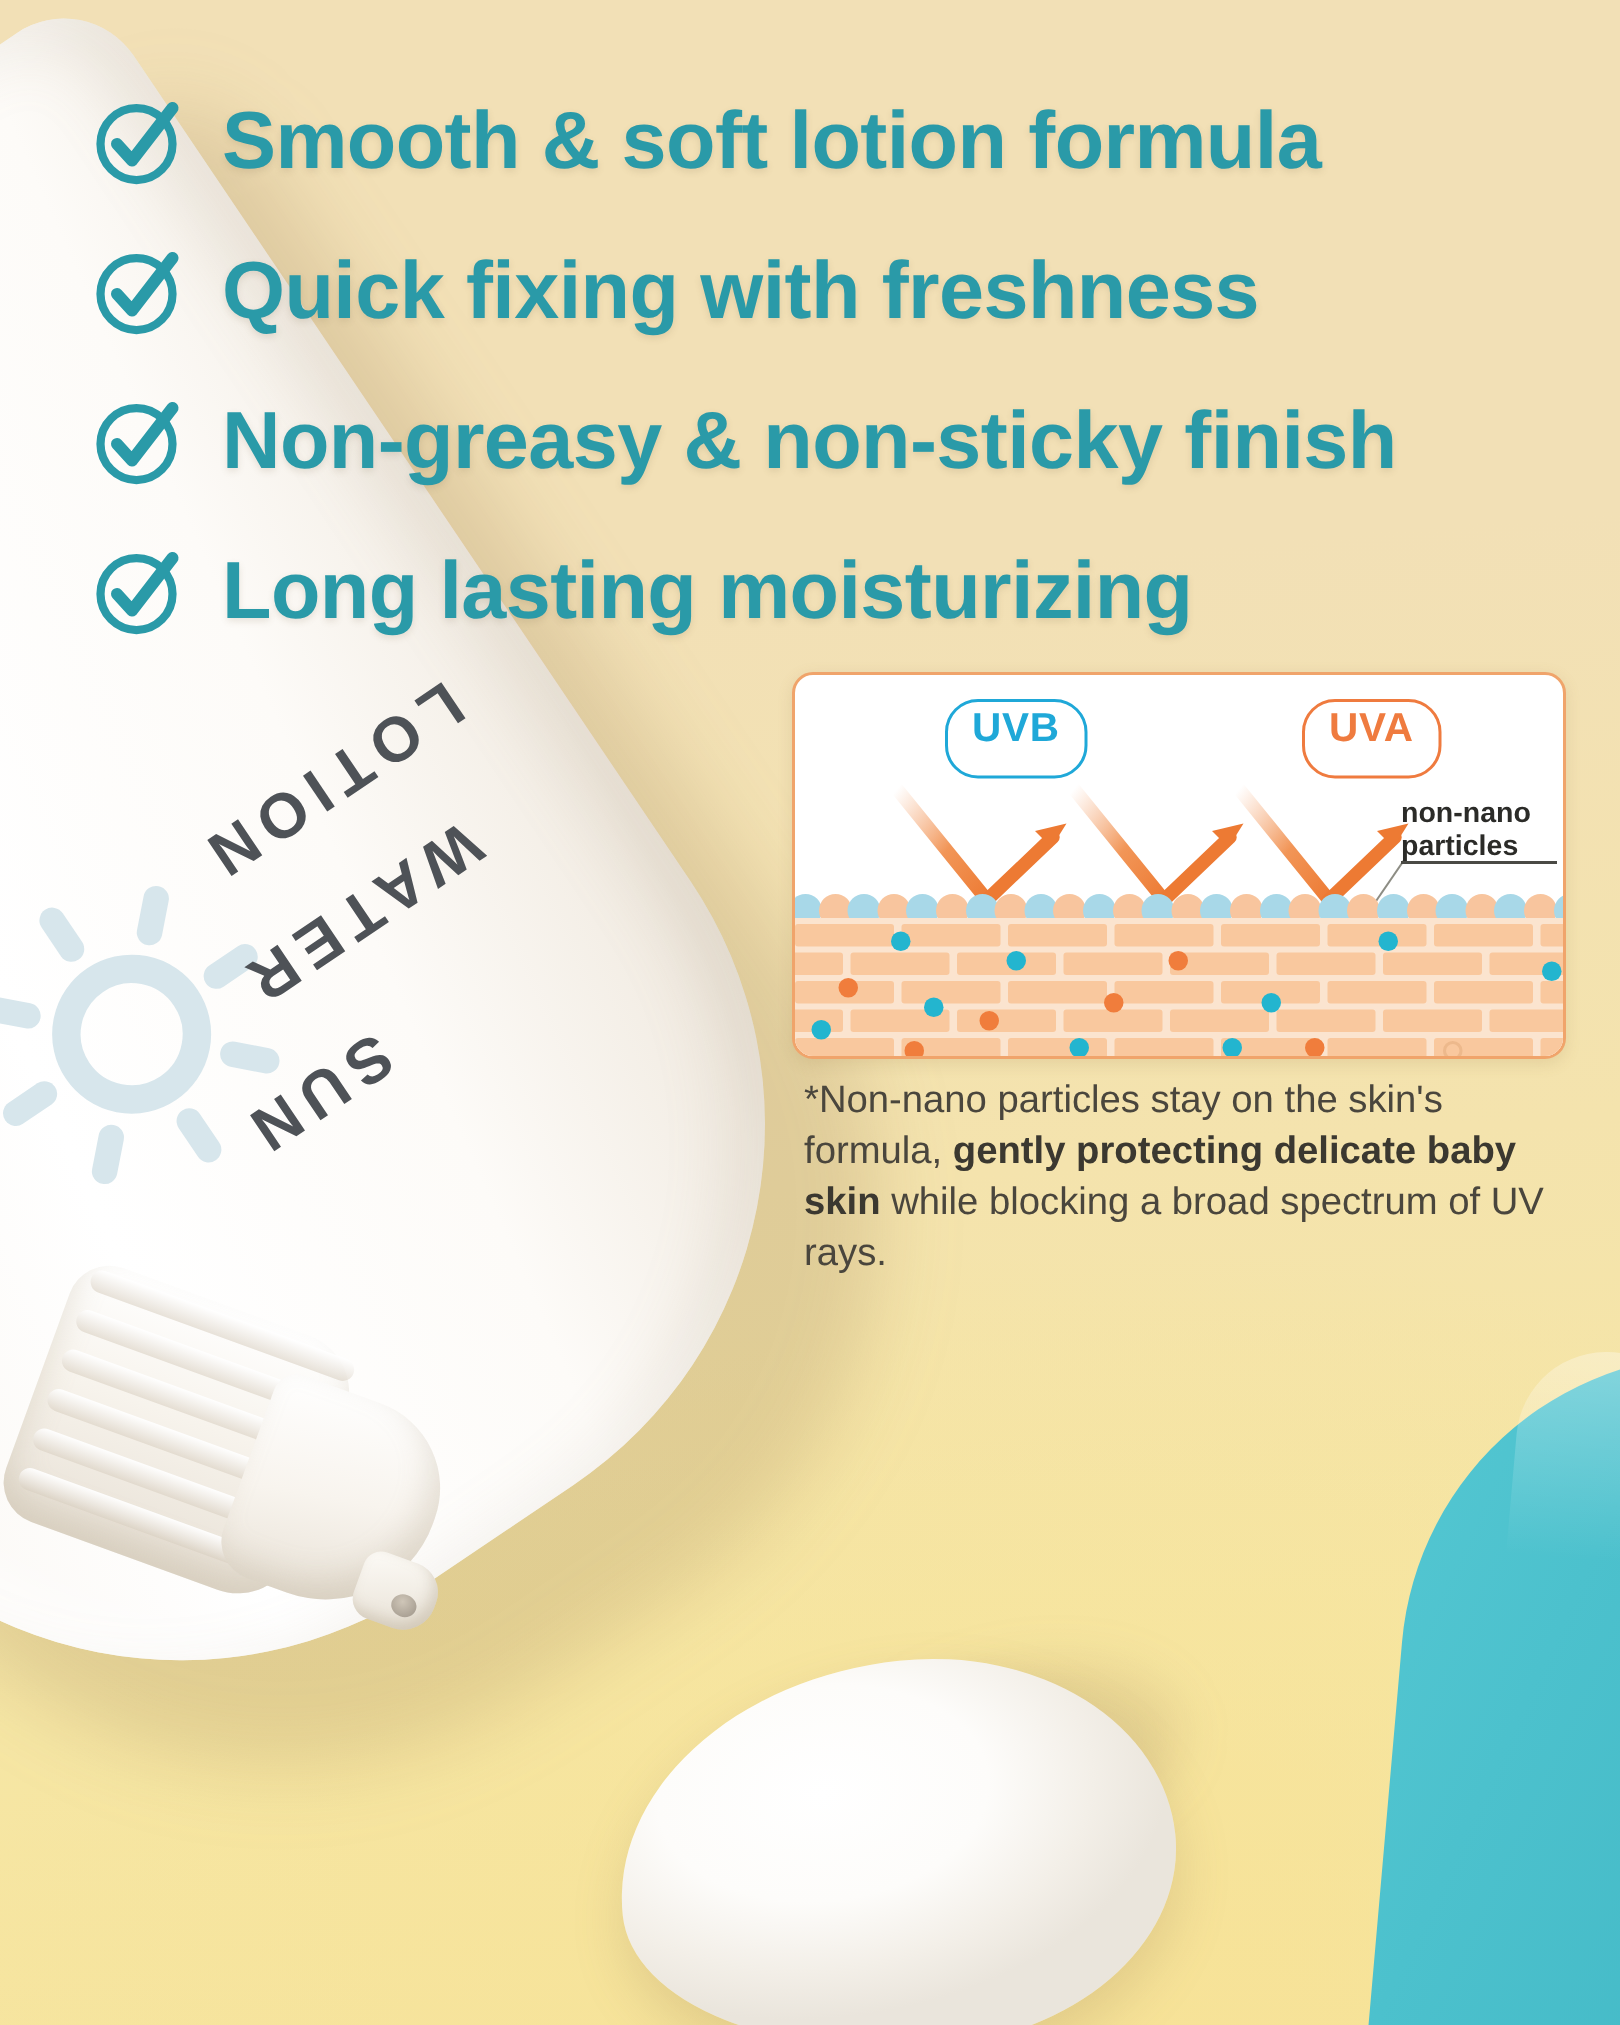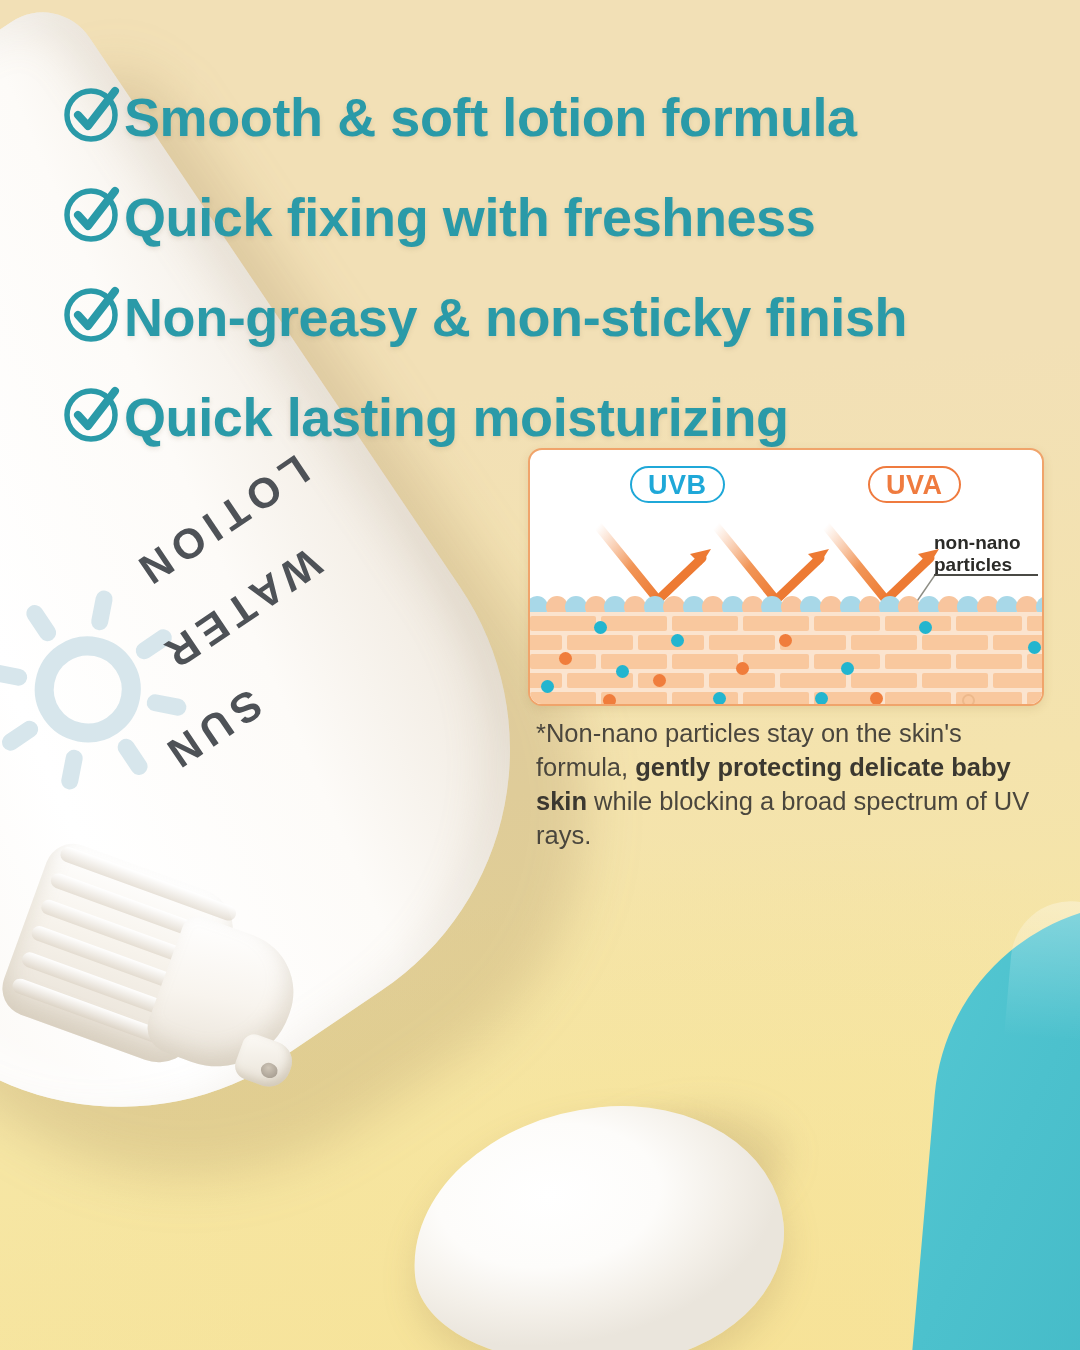--- a/index.html
+++ b/index.html
@@ -112,38 +112,38 @@
     transform:rotate(5deg);
   }
   .teal-gloss{
     position:absolute;left:1010px;top:900px;width:90px;height:140px;
     background:linear-gradient(180deg,rgba(255,255,255,.32),rgba(255,255,255,0));
     border-radius:60px 0 0 0;transform:rotate(5deg);
   }
 
   
   .benefits{position:absolute;left:62px;top:44px;width:1000px;}
-  .benefit{display:flex;align-items:flex-end;height:100px;}
+  .benefit{display:flex;align-items:center;gap:24px;height:100px;}
   .check-icon{width:62px;height:62px;flex:0 0 62px;position:relative;}
   .benefit-text{
     color:#2a9aa8;font-size:54px;font-weight:700;line-height:1;
     letter-spacing:-.4px;white-space:nowrap;
     text-shadow:0 2px 5px rgba(120,100,70,.16);
   }
 
   
   .diagram{
     position:absolute;left:528px;top:448px;width:512px;height:254px;
     background:#ffffff;border:2px solid #f0a46b;border-radius:14px;overflow:hidden;
     box-shadow:0 3px 10px rgba(150,120,70,.16);
   }
   .pill{
     position:absolute;border-radius:22px;border:2.5px solid;
     font-size:27px;font-weight:700;letter-spacing:.5px;
-    padding:2px 16px 0;background:#fff;
+    padding:2px 16px 16px;background:#fff;
   }
   .pill-uvb{left:100px;top:16px;color:#1fa8d8;border-color:#1fa8d8;}
   .pill-uva{left:338px;top:16px;color:#ef7b3f;border-color:#ef7b3f;}
   .label{
     position:absolute;color:#2b2b28;font-weight:700;font-size:19px;line-height:1.15;
   }
   .label-underline{position:absolute;height:2px;background:#4a4a45;}
   .particle-band{position:absolute;left:0;top:146px;width:512px;height:26px;}
   .p-dot{position:absolute;width:22px;height:22px;border-radius:50%;top:0;}
   .skin{
@@ -242,21 +242,21 @@
       </span>
       <span class="benefit-text">Non-greasy &amp; non-sticky finish</span>
     </div>
     <div class="benefit">
       <span class="check-icon">
         <svg viewBox="0 0 62 62" width="62" height="62">
           <circle cx="29" cy="33" r="24" fill="none" stroke="#2a9aa8" stroke-width="5.5"></circle>
           <path d="M16 33 L26 44 L53 9" fill="none" stroke="#2a9aa8" stroke-width="8" stroke-linecap="round" stroke-linejoin="round"></path>
         </svg>
       </span>
-      <span class="benefit-text">Quick lasting moisturizing</span>
+      <span class="benefit-text">Long lasting moisturizing</span>
     </div>
   </div>
 
   <div class="diagram">
 
     <div class="pill pill-uvb">UVB</div>
     <div class="pill pill-uva">UVA</div>
 
     <svg width="512" height="254" style="position:absolute;left:0;top:0;">
       <defs>

